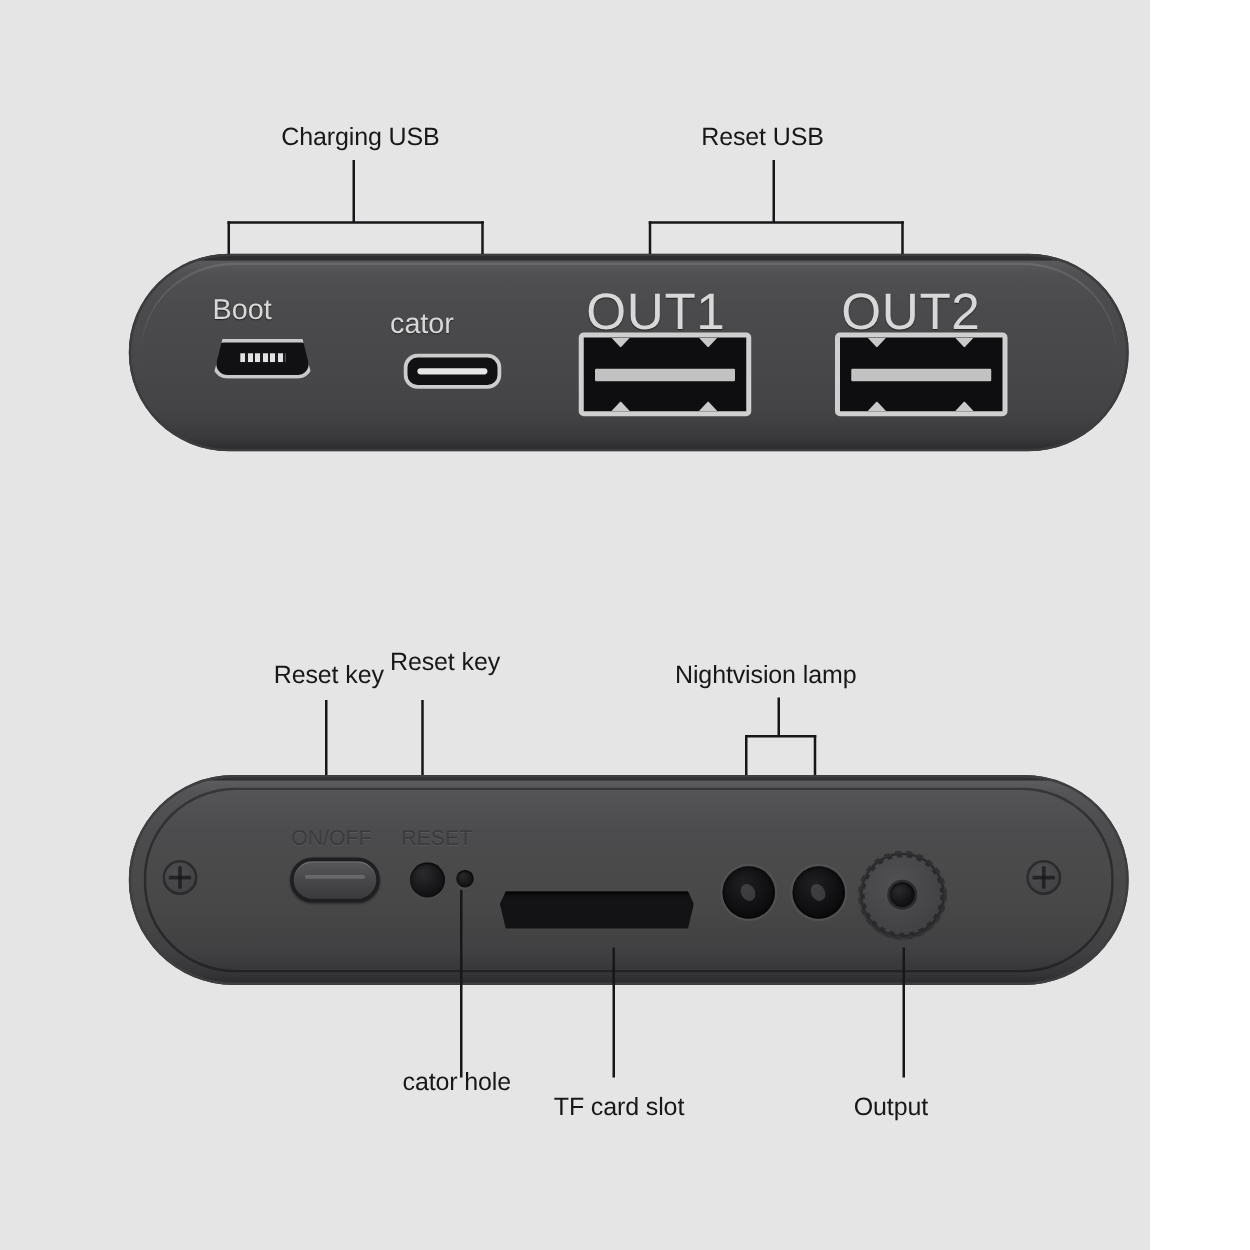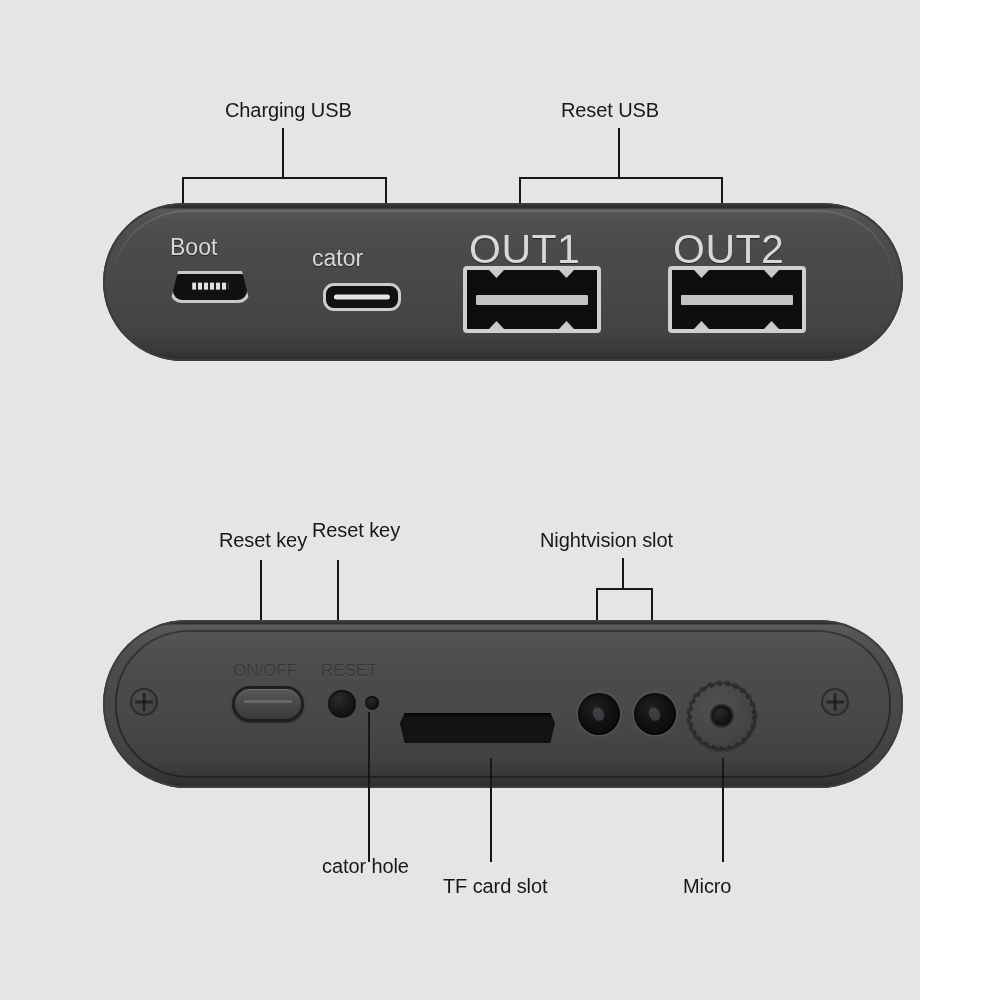--- a/index.html
+++ b/index.html
@@ -346,21 +346,21 @@
       <div class="tab tab-bot" style="left:92px;"></div>
     </div>
   </div>
 
   <div class="callout-label" style="left:219px; top:530px;">Reset key</div>
   <div class="leader leader-v" style="left:260px; top:560px; height:100px;"></div>
 
   <div class="callout-label" style="left:312px; top:520px;">Reset key</div>
   <div class="leader leader-v" style="left:337px; top:560px; height:100px;"></div>
 
-  <div class="callout-label" style="left:540px; top:530px;">Nightvision slot</div>
+  <div class="callout-label" style="left:540px; top:530px;">Nightvision lamp</div>
   <div class="leader leader-v" style="left:622px; top:558px; height:31px;"></div>
   <div class="leader leader-h" style="left:596px; top:588px; width:57px;"></div>
   <div class="leader leader-v" style="left:596px; top:588px; height:112px;"></div>
   <div class="leader leader-v" style="left:651px; top:588px; height:112px;"></div>
 
   <div class="device" id="device-bottom">
 
     <div class="screw" style="left:27px; top:68px; width:28px; height:28px;"></div>
 
     <div class="molded" style="left:130px; top:42px;">ON/OFF</div>
@@ -389,15 +389,15 @@
     <div class="screw" style="left:718px; top:68px; width:28px; height:28px;"></div>
   </div>
 
   <div class="leader leader-v" style="left:368px; top:712px; height:150px;"></div>
   <div class="callout-label" style="left:322px; top:856px;">cator hole</div>
 
   <div class="leader leader-v" style="left:490px; top:758px; height:104px;"></div>
   <div class="callout-label" style="left:443px; top:876px;text-align:center;">TF card slot</div>
 
   <div class="leader leader-v" style="left:722px; top:758px; height:104px;"></div>
-  <div class="callout-label" style="left:683px; top:876px;">Micro</div>
+  <div class="callout-label" style="left:683px; top:876px;">Output</div>
 
 </div>
 
 </body></html>

